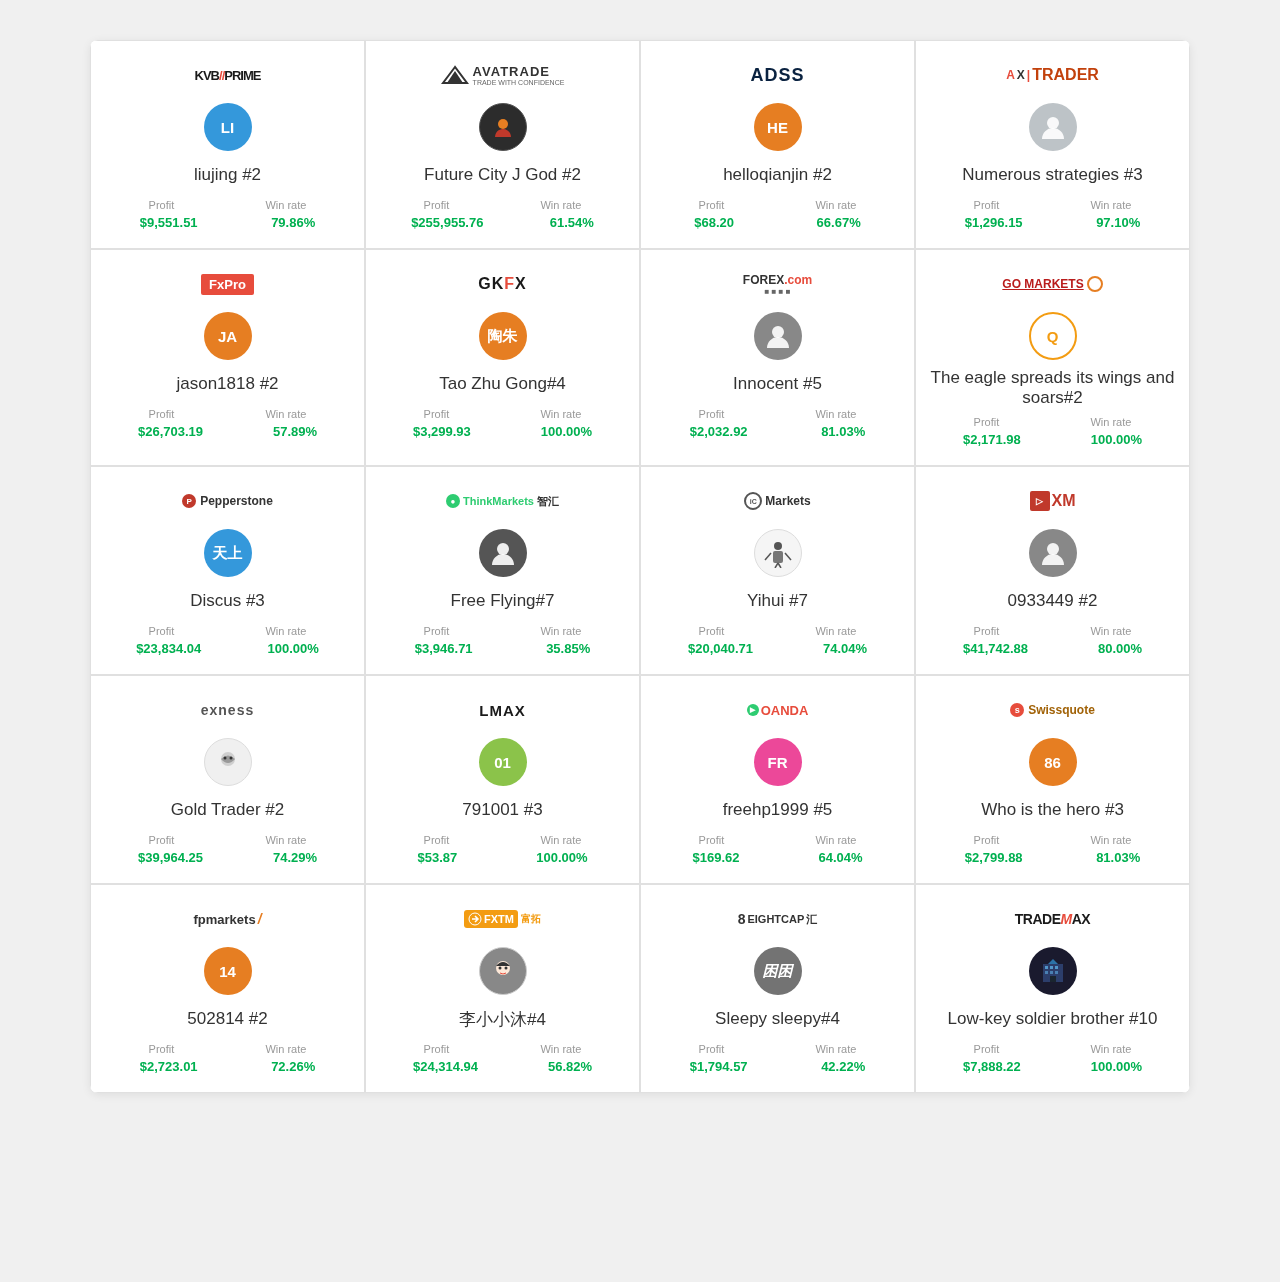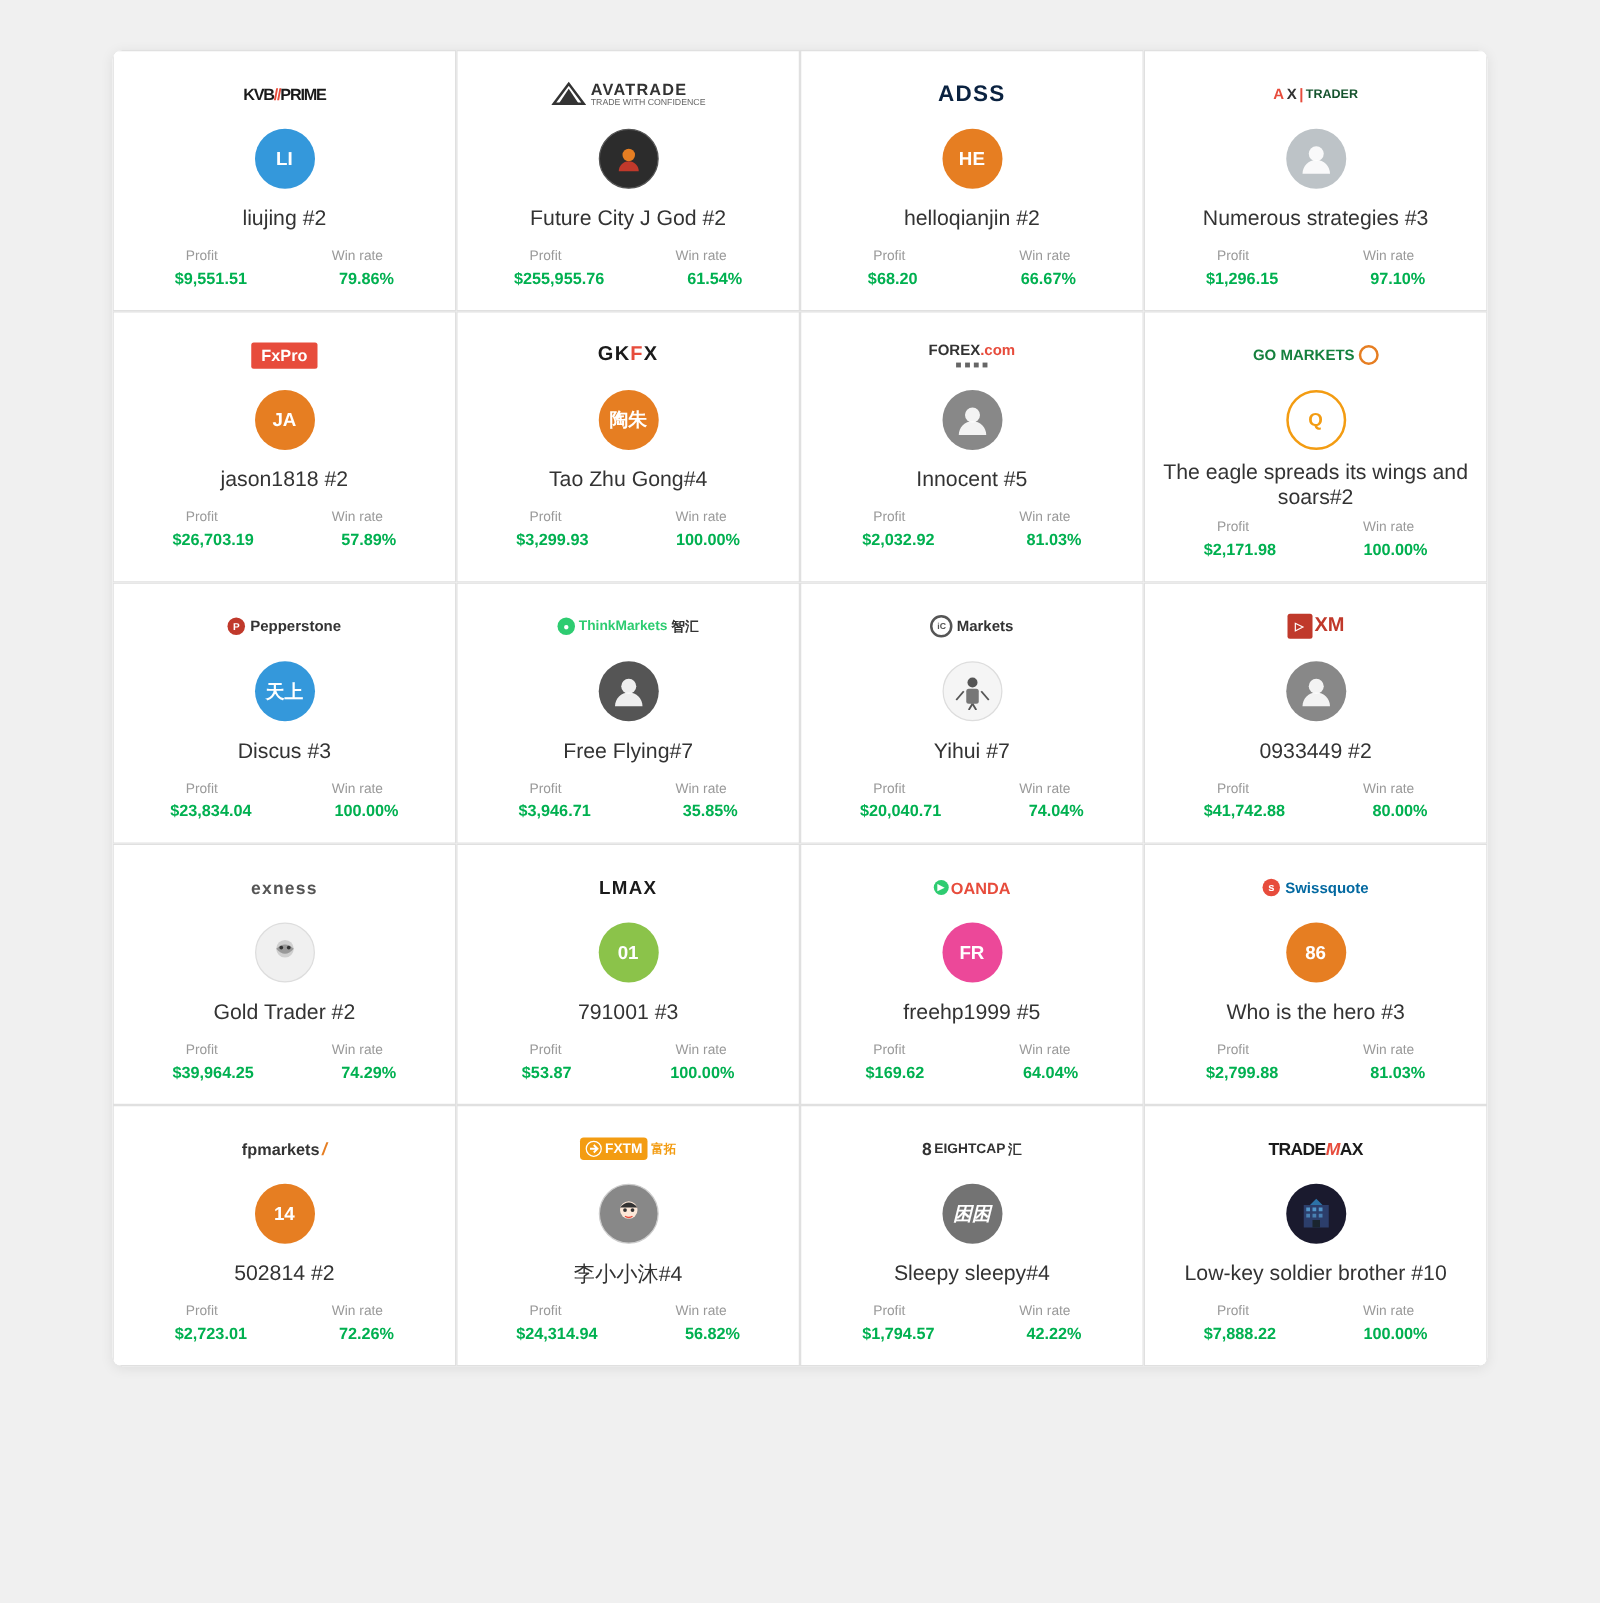--- a/index.html
+++ b/index.html
@@ -193,21 +193,21 @@
         <span class="stat-value">66.67%</span>
       </div>
     </div>
   </div>
     <div class="card">
     <div class="broker-logo">
       <div style="display:flex;align-items:center;gap:2px;">
         <span style="font-size:12px;font-weight:700;color:#e74c3c;">A</span>
           <span style="font-size:12px;font-weight:700;color:#333;">X</span>
           <span style="font-size:12px;font-weight:700;color:#e74c3c;">|</span>
-          <span style="font-size:10px;font-weight:700;color:#14532d;">TRADER</span>
+          <span style="font-size:16px;font-weight:700;color:#c2410c;">TRADER</span>
       </div>
     </div>
     <div class="avatar" style="background:#bdc3c7;">
       <svg width="28" height="28" viewBox="0 0 28 28">
           <circle cx="14" cy="10" r="6" fill="#fff" opacity="0.9"></circle>
           <path d="M3 26c0-6.075 4.925-11 11-11s11 4.925 11 11" fill="#fff" opacity="0.9"></path>
         </svg>
     </div>
     <div class="trader-name">Numerous strategies #3</div>
     <div class="stats-row">
@@ -304,21 +304,21 @@
         <span class="stat-value">$2,032.92</span>
       </div>
       <div class="stat-col">
         <span class="stat-value">81.03%</span>
       </div>
     </div>
   </div>
     <div class="card">
     <div class="broker-logo">
       <div class="gomarkets-logo">
-        <span style="font-size:12px;font-weight:700;color:#15803d;">GO MARKETS</span>
+        <span style="font-size:12px;font-weight:700;color:#b91c1c;text-decoration:underline;">GO MARKETS</span>
         <div style="width:16px;height:16px;border-radius:50%;border:2.5px solid #e67e22;"></div>
       </div>
     </div>
     <div class="avatar" style="background:transparent;border:2.5px solid #f39c12;">
       <span style="color:#f39c12;font-size:15px;">Q</span>
     </div>
     <div class="trader-name">The eagle spreads its wings and soars#2</div>
     <div class="stats-row">
       <div class="stat-col">
         <span class="stat-label">Profit</span>
@@ -556,21 +556,21 @@
         <span class="stat-value">64.04%</span>
       </div>
     </div>
   </div>
     <div class="card">
     <div class="broker-logo">
       <div class="swissquote-logo" style="display:flex;align-items:center;gap:4px;">
         <div style="width:14px;height:14px;background:#e74c3c;border-radius:50%;display:flex;align-items:center;justify-content:center;">
           <span style="color:#fff;font-size:9px;font-weight:700;">s</span>
         </div>
-        <span style="font-size:12px;font-weight:700;color:#0369a1;">Swissquote</span>
+        <span style="font-size:12px;font-weight:700;color:#a16207;">Swissquote</span>
       </div>
     </div>
     <div class="avatar" style="background:#e67e22;">
       <span style="font-size:15px">86</span>
     </div>
     <div class="trader-name">Who is the hero #3</div>
     <div class="stats-row">
       <div class="stat-col">
         <span class="stat-label">Profit</span>
       </div>

